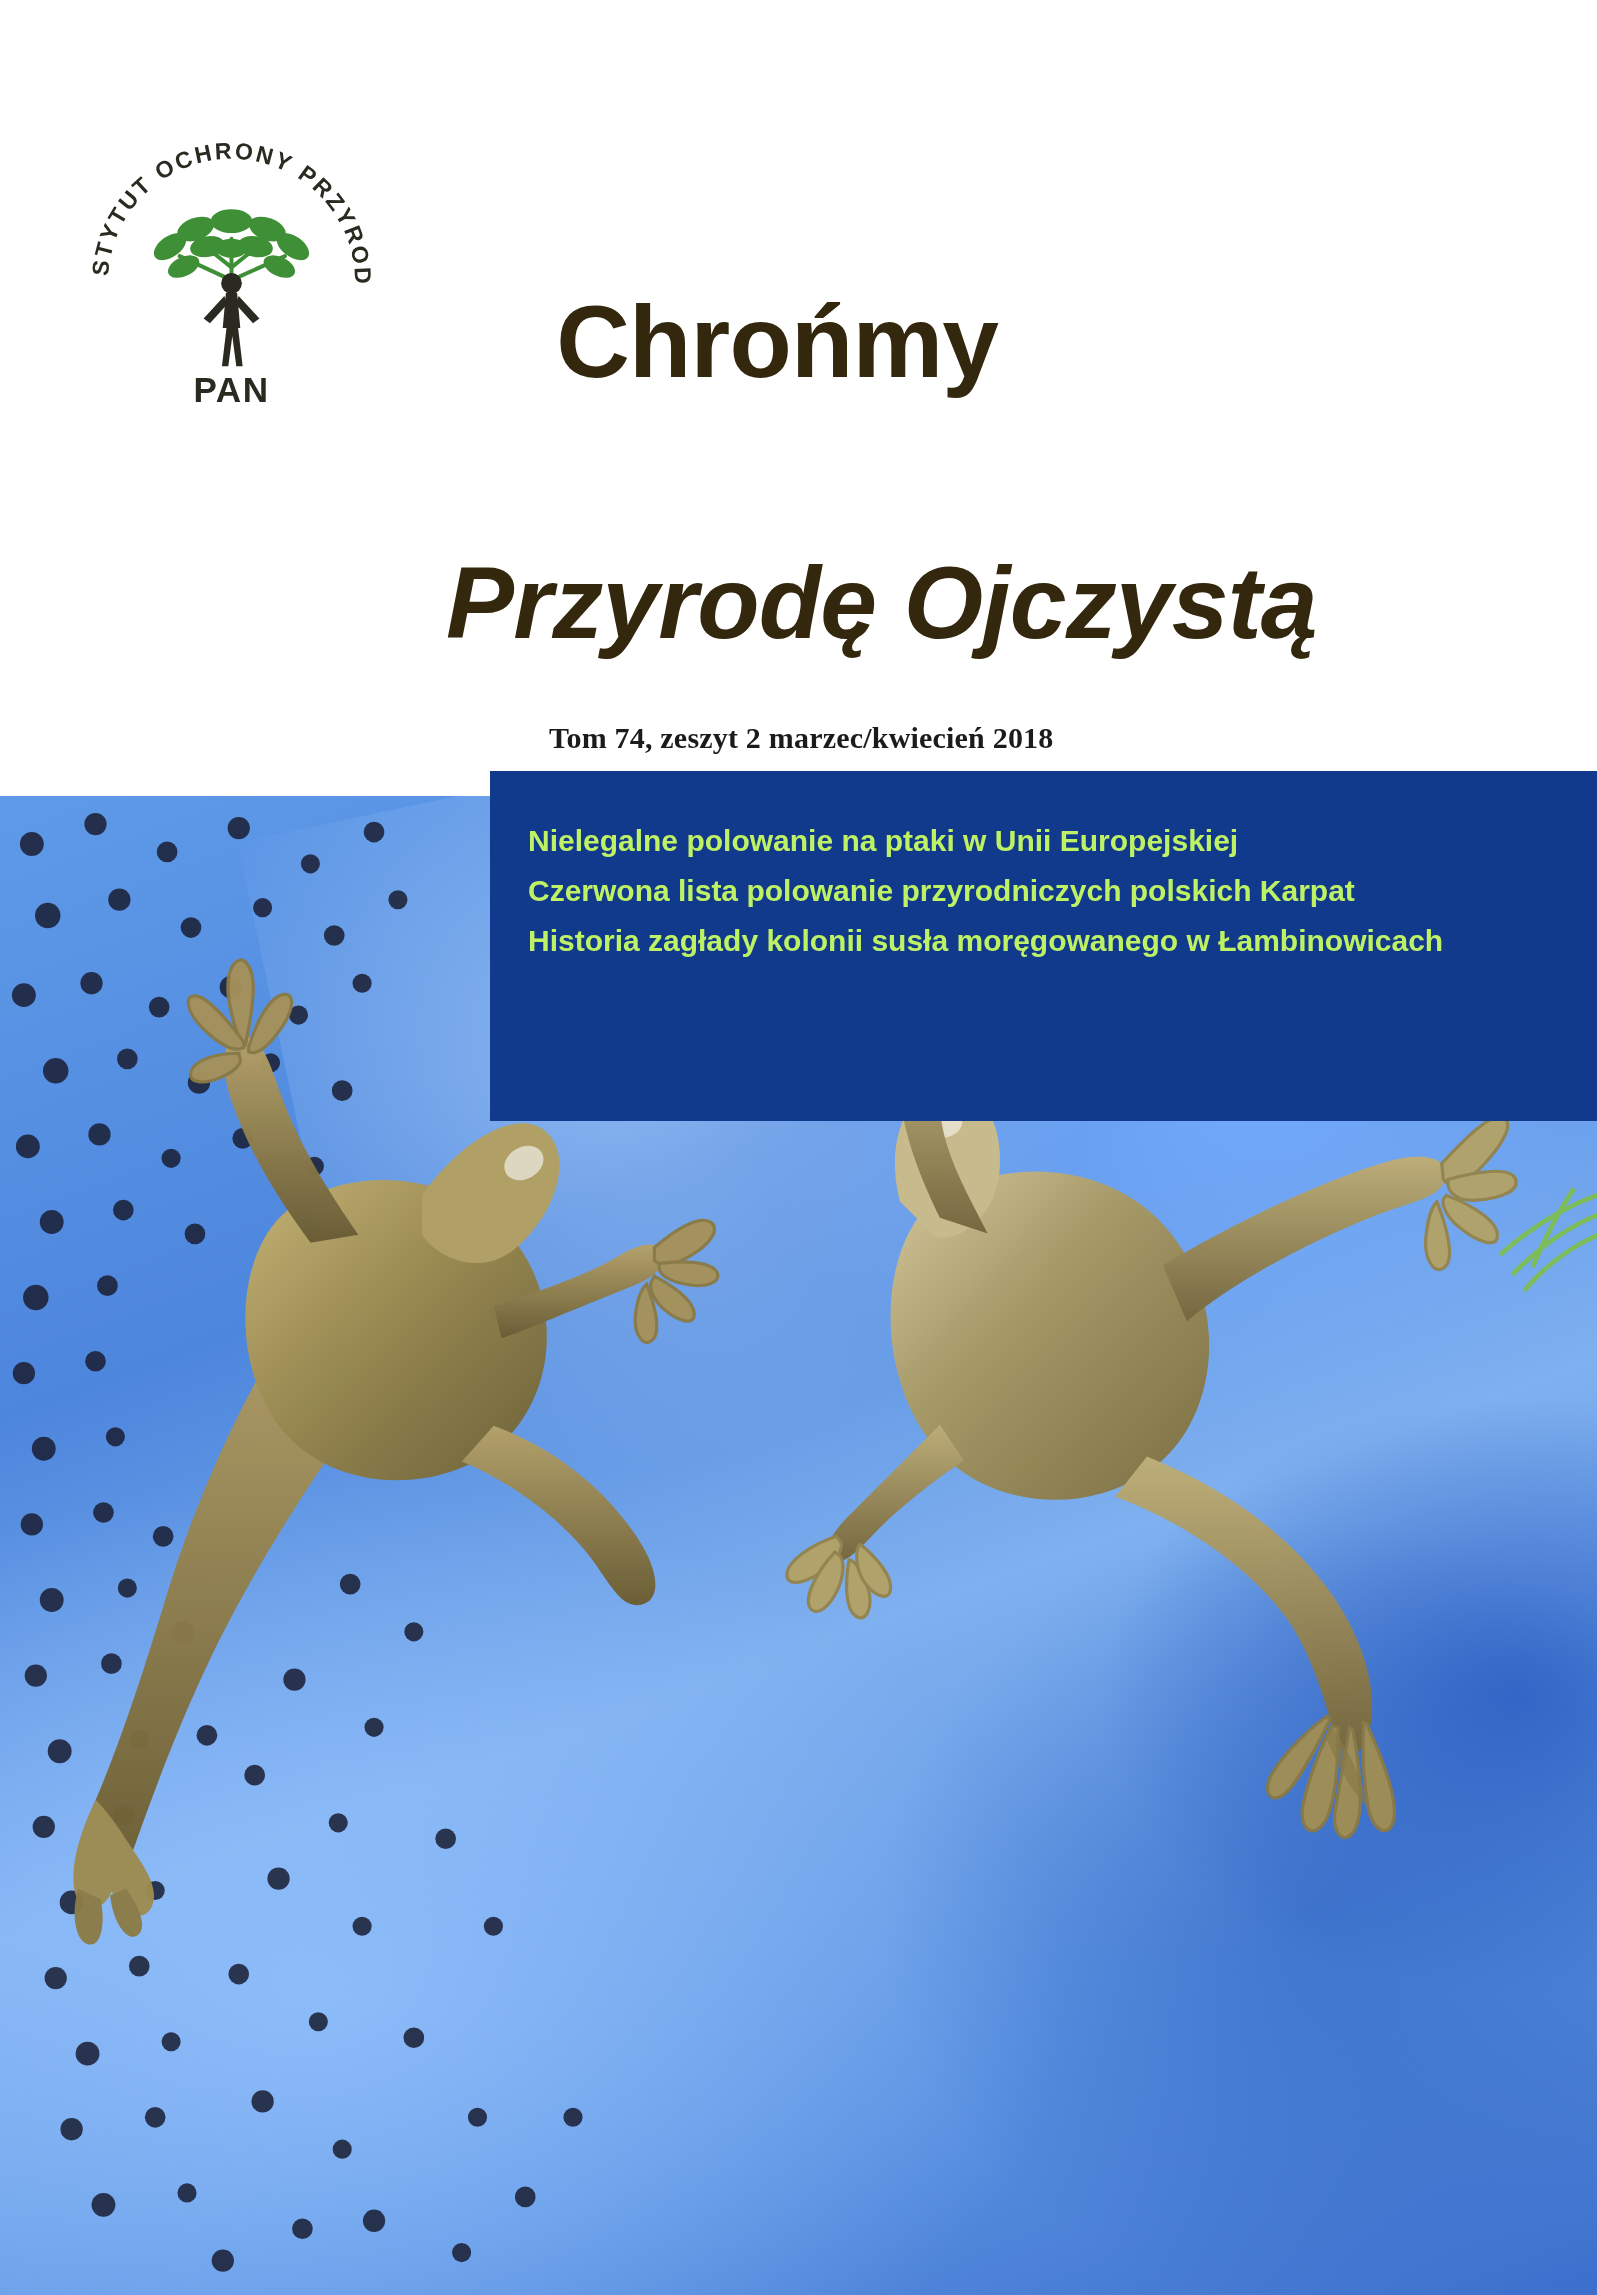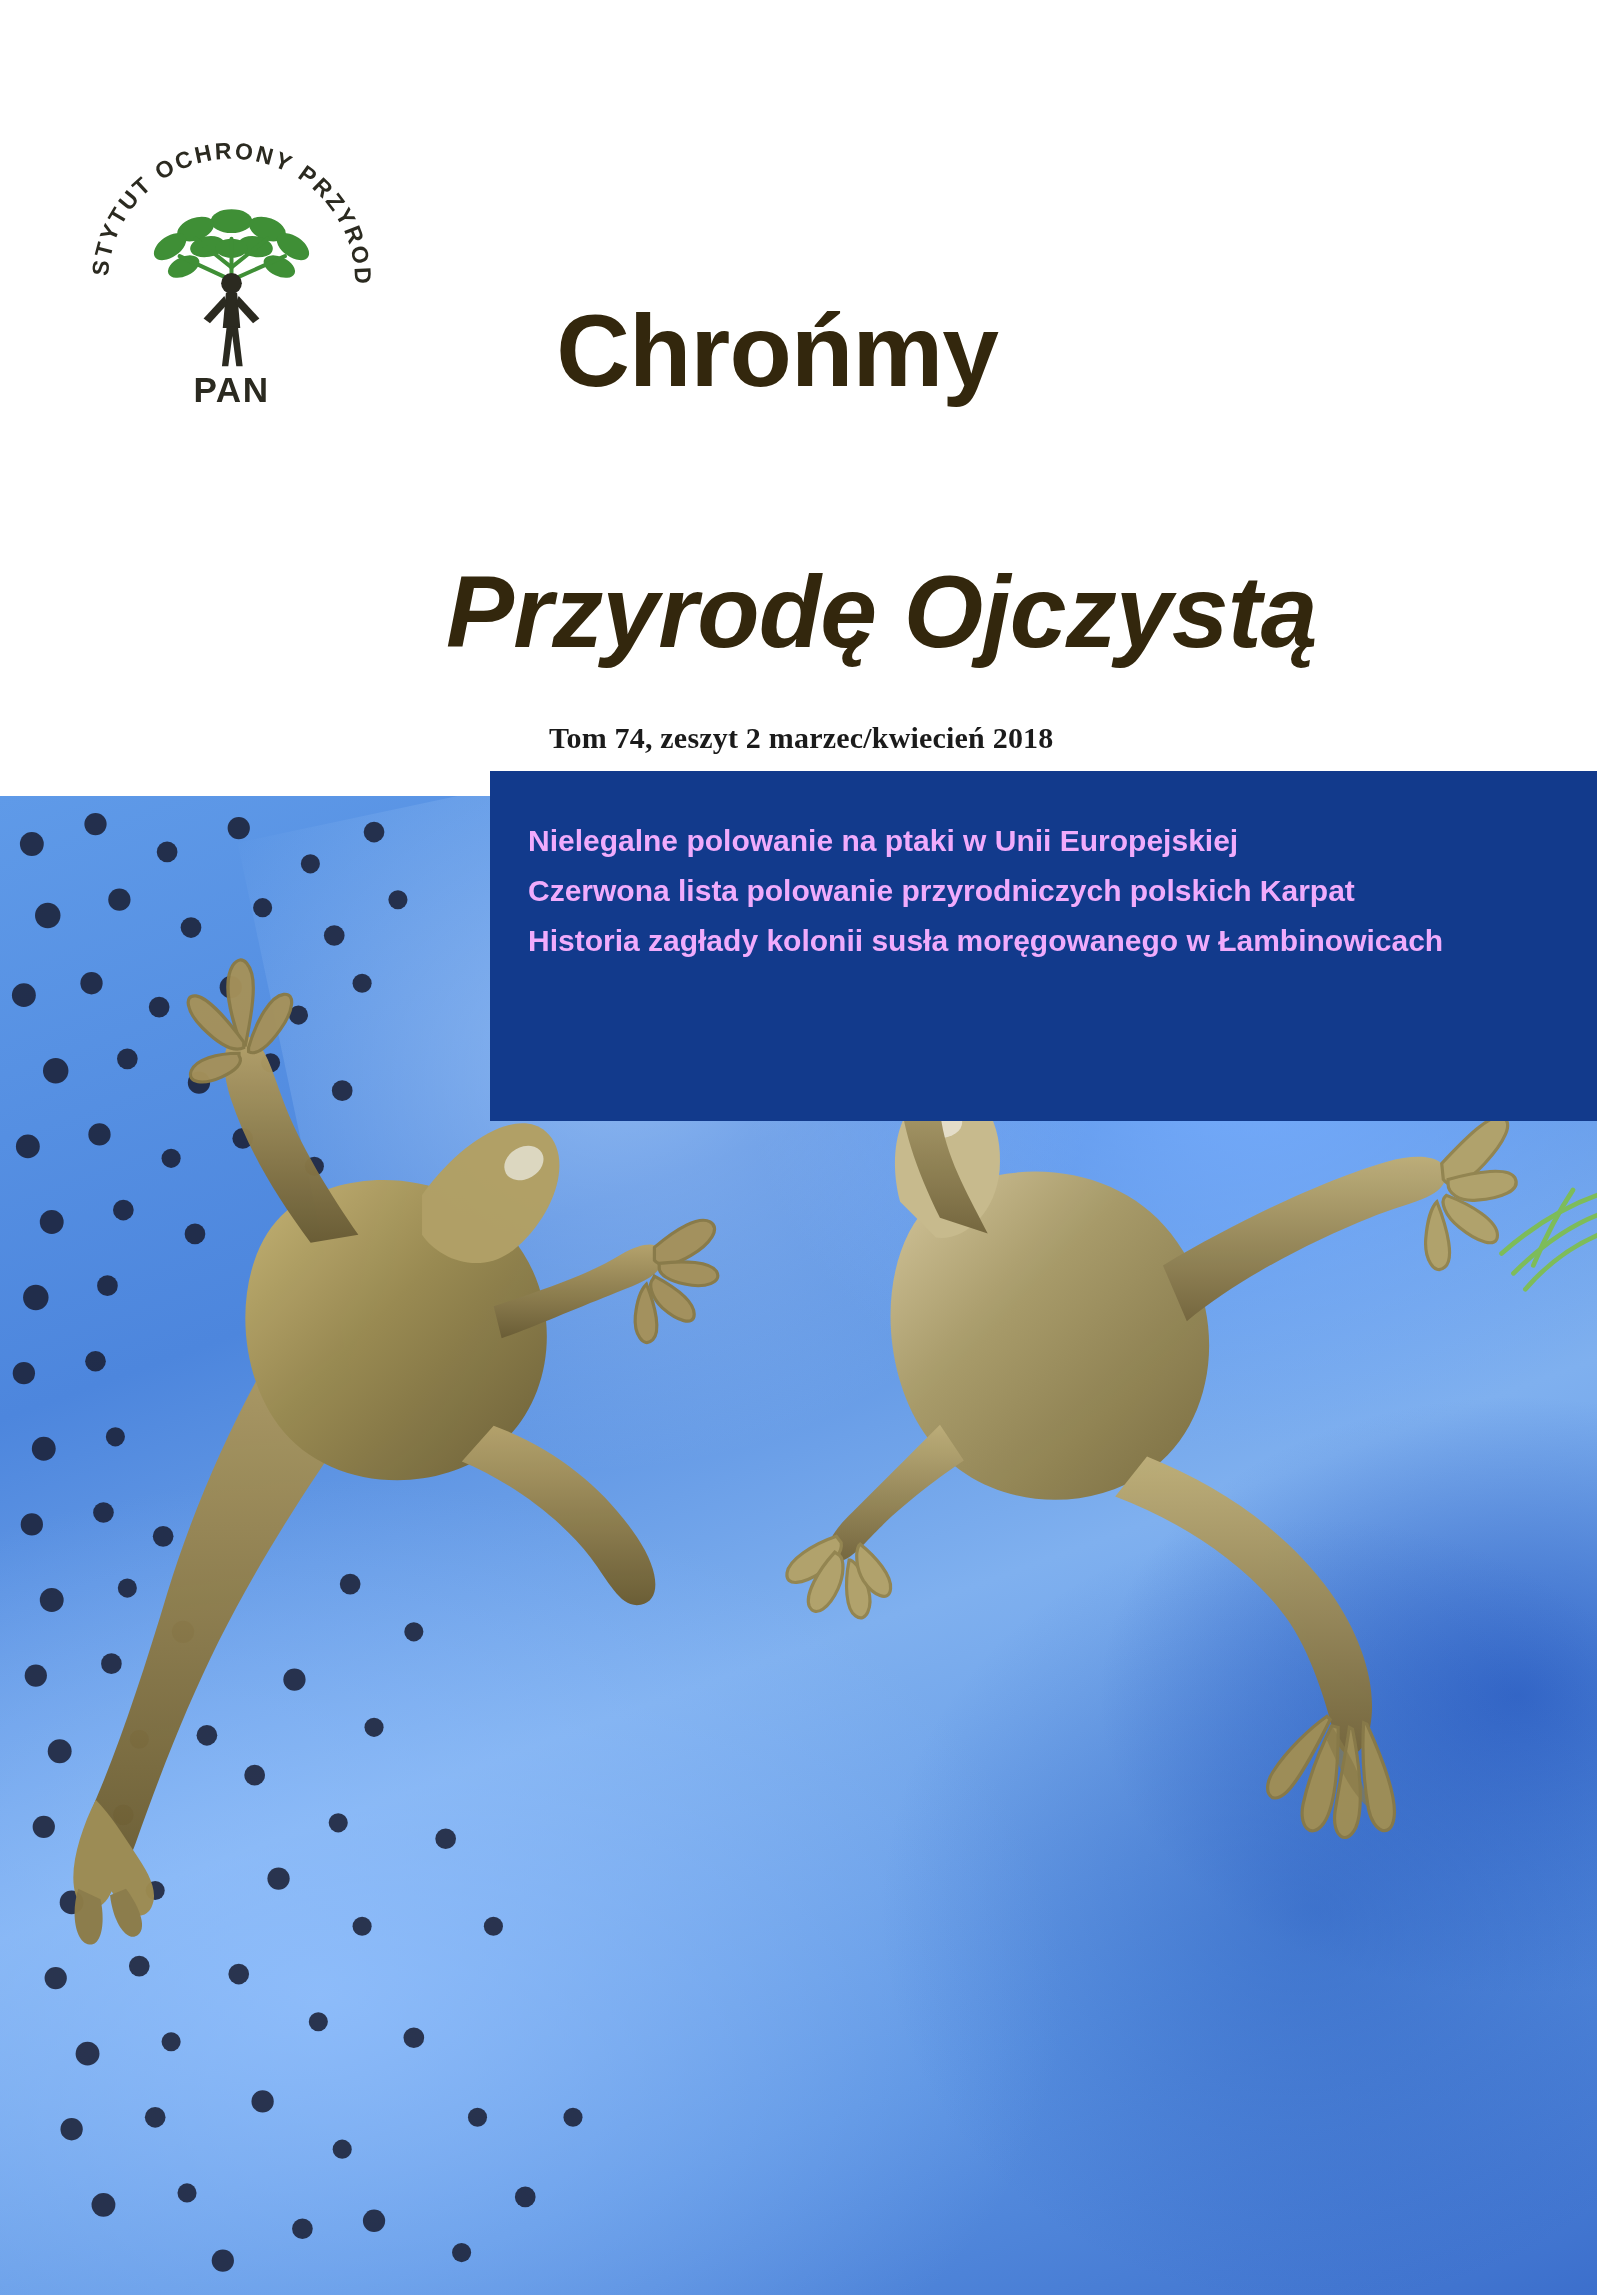--- a/index.html
+++ b/index.html
@@ -29,21 +29,21 @@
     left: 76px;
     top: 127px;
     width: 311px;
     height: 311px;
   }
   .logo svg { display: block; }
 
   .journal-title {
     position: absolute;
     left: 446px;
-    top: 155px;
+    top: 146px;
     color: #33270d;
     font-size: 102px;
     font-weight: bold;
     line-height: 1.28;
     letter-spacing: -0.8px;
     white-space: pre;
   }
   .journal-title .line2 { display: block; font-style: italic; }
 
   
@@ -130,21 +130,21 @@
     width: 1107px;
     height: 27px;
     background: #33270d;
   }
   .contents ul {
     list-style: none;
     margin: 0;
     padding: 45px 0 0 38px;
   }
   .contents li {
-    color: #f0abfc;
+    color: #bef264;
     font-size: 30px;
     font-weight: bold;
     line-height: 1.66;
     white-space: nowrap;
   }
 </style>
 </head>
 <body>
 
 <div class="masthead">

